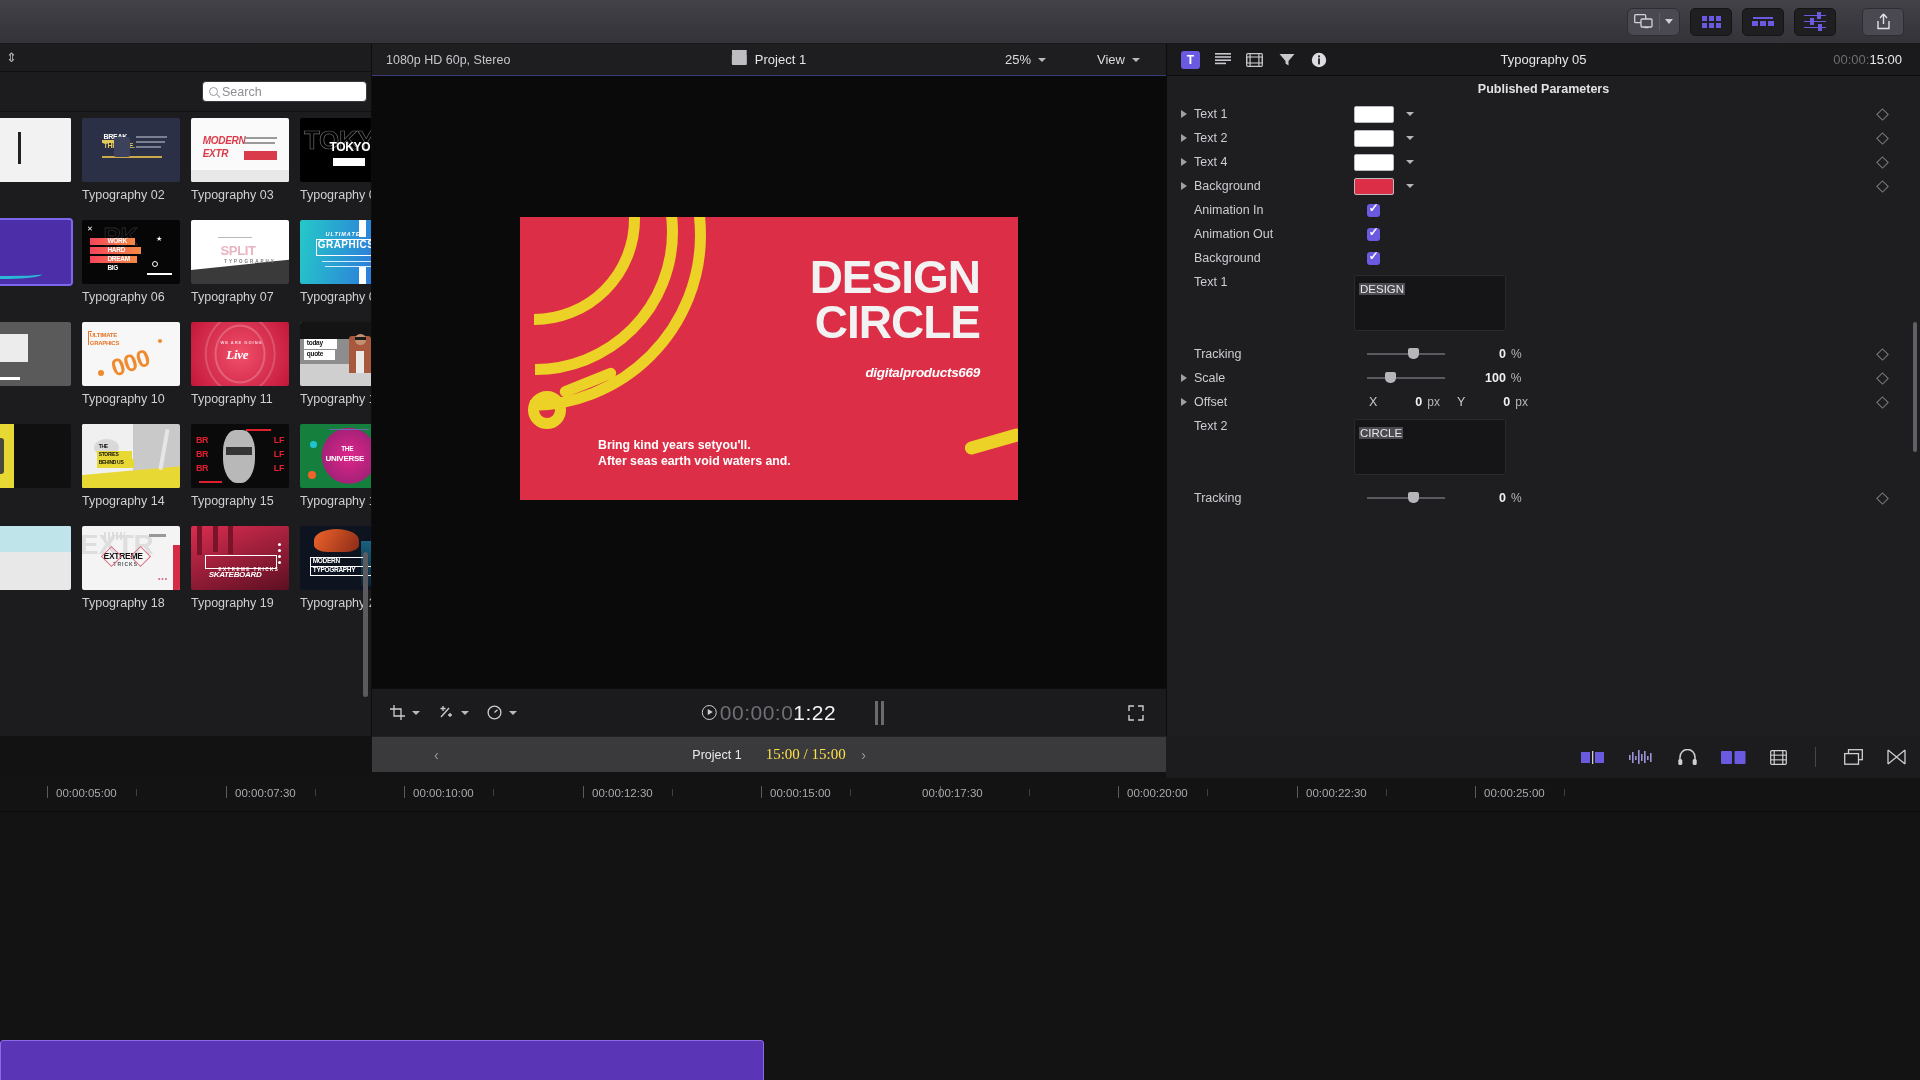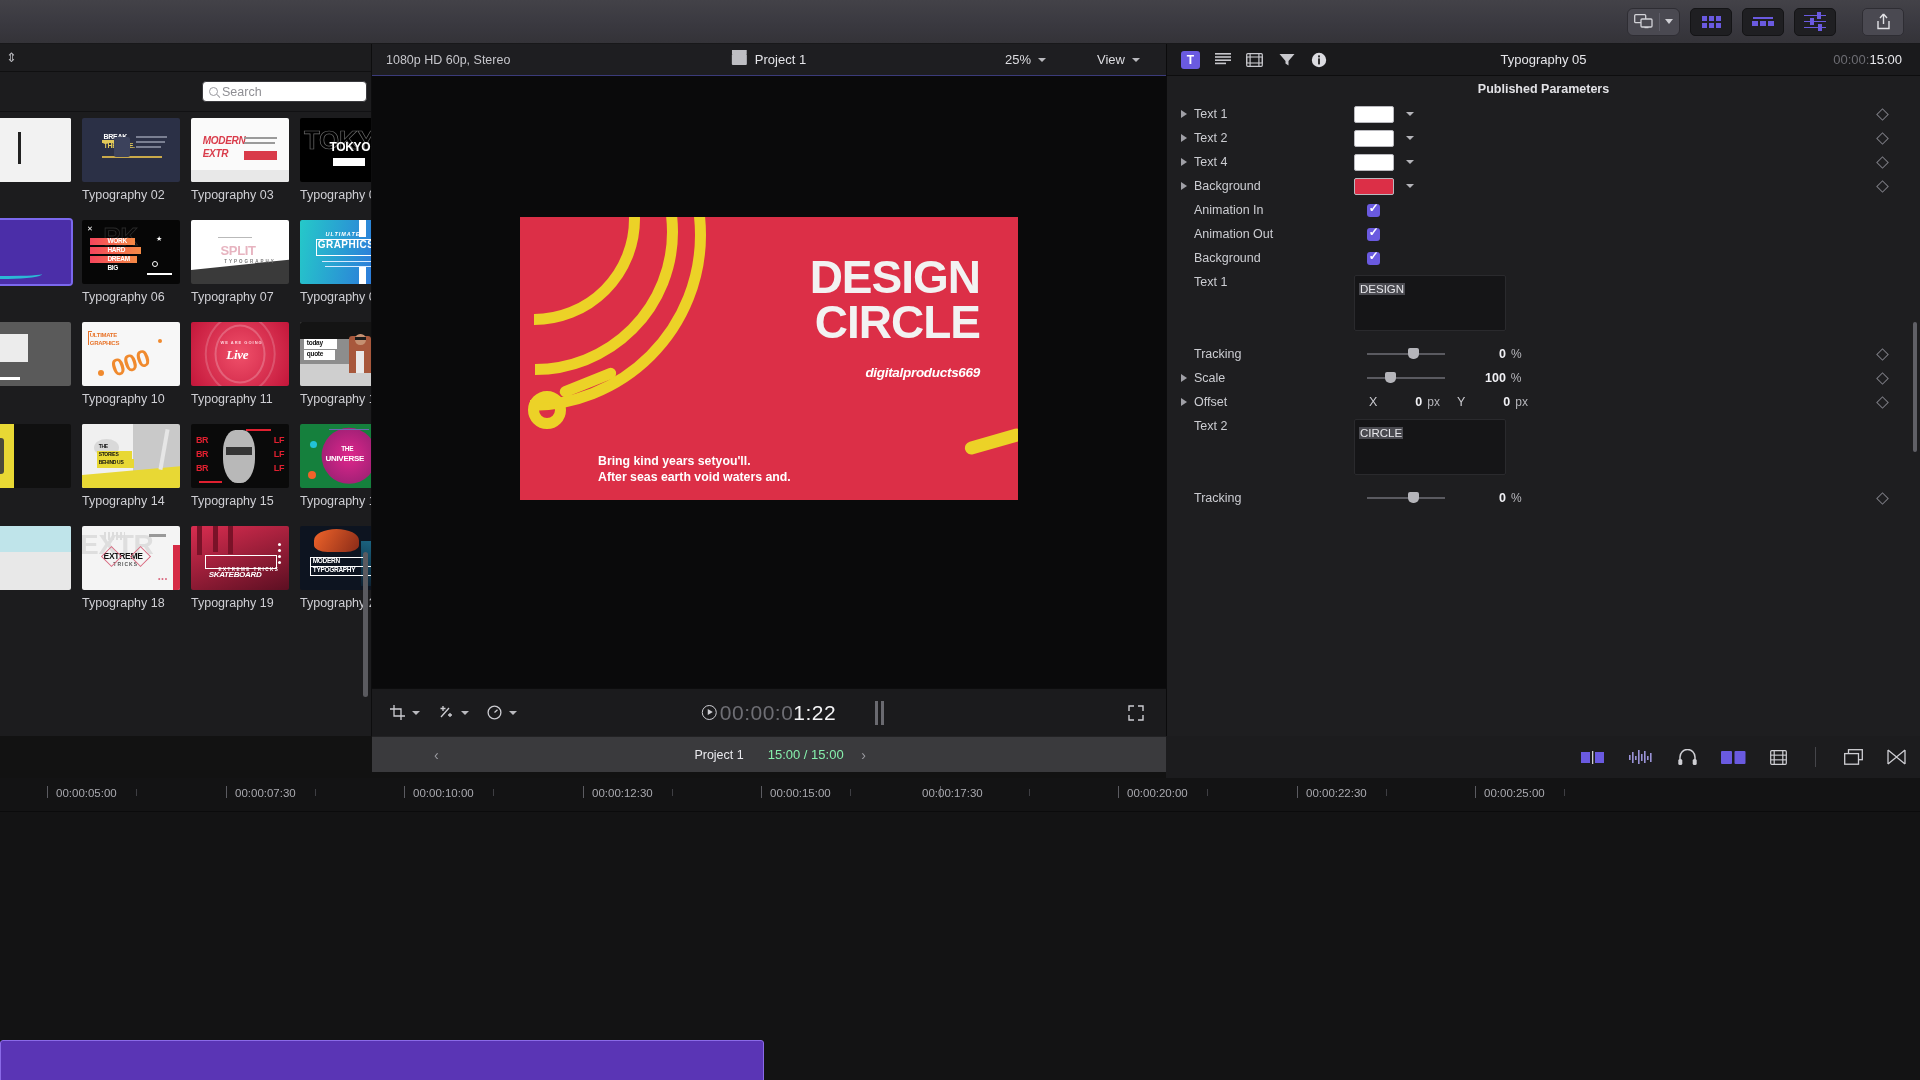--- a/index.html
+++ b/index.html
@@ -90,21 +90,21 @@
   .mini-chev { width:0;height:0;border-left:4px solid transparent;border-right:4px solid transparent;
                border-top:4px solid #b9b9be; margin-left:7px;}
 
   .v-canvas { position:relative; height:612px; background:#0a0a0b; }
   .frame { position:absolute; left:148px; top:141px; width:498px; height:283px;
            background:#DC2F47; overflow:hidden; }
   .fr-title { position:absolute; right:38px; top:38px; text-align:right; color:#f2f2f2;
               font-weight:bold; font-size:46px; line-height:0.98; letter-spacing:-1px; }
   .fr-brand { position:absolute; right:38px; top:148px; color:#fff; font-size:13.5px;
               font-weight:bold; font-style:italic; letter-spacing:-0.3px; }
-  .fr-sub { position:absolute; left:78px; bottom:14px; color:#fff; font-size:12.3px;
+  .fr-sub { position:absolute; left:78px; bottom:30px; color:#fff; font-size:12.3px;
             font-weight:bold; line-height:1.35; }
   .ring { position:absolute; border:11px solid #ECD227; border-radius:50%; }
   .cursor { position:absolute; left:1139px; top:314px; width:26px; height:44px; }
 
   .v-foot { height:48px; background:#1b1b1d; border-top:1px solid #0d0d0e;
             display:flex; align-items:center; position:relative; }
   .vf-btn { display:flex; align-items:center; margin-left:18px; color:#cdcdd2; }
   .tc { position:absolute; left:50%; transform:translateX(-50%); display:flex;
         align-items:center; font-size:21px; letter-spacing:0.5px; }
   .tc .dim { color:#6e6e74; }
@@ -114,21 +114,21 @@
   .tc-play::after{content:"";position:absolute;left:4.5px;top:3.4px;border-left:5px solid #cfcfd4;
                   border-top:3.4px solid transparent;border-bottom:3.4px solid transparent;}
   .pausebars { position:absolute; left:calc(50% + 106px); display:flex; gap:3px; }
   .pausebars i { width:3px; height:24px; background:#6a6a70; display:block; }
   .expand { position:absolute; right:22px; width:16px;height:16px; }
 
   .v-nav { height:36px; background:#3a3a3d; display:flex; align-items:center;
            justify-content:center; gap:0; position:relative; border-top:1px solid #222224;}
   .v-nav .arrow { color:#9c9ca2; font-size:14px; position:absolute; }
   .v-nav .pname { font-size:12.5px; color:#eaeaee; }
-  .v-nav .dur { font-size:13px; color:#86efac; margin-left:24px; }
+  .v-nav .dur { font-size:15px; color:#fde047; margin-left:24px;font-family:Liberation Serif, serif; }
 
   
   .inspector { position:absolute; left:1166px; top:44px; width:754px; height:692px;
                background:#1e1e20; border-left:1px solid #0b0b0c; }
   .in-head { height:32px; background:#1a1a1c; display:flex; align-items:center;
              border-bottom:1px solid #0d0d0e; position:relative; }
   .in-icons { display:flex; align-items:center; gap:13px; margin-left:14px; }
   .ii { width:19px; height:18px; display:flex; align-items:center; justify-content:center; }
   .ii.active { background:#6a5ae0; border-radius:3px; color:#fff; font-weight:bold; font-size:12px;}
   .in-title { position:absolute; left:50%; transform:translateX(-50%); font-size:13px; color:#e6e6ea;}

